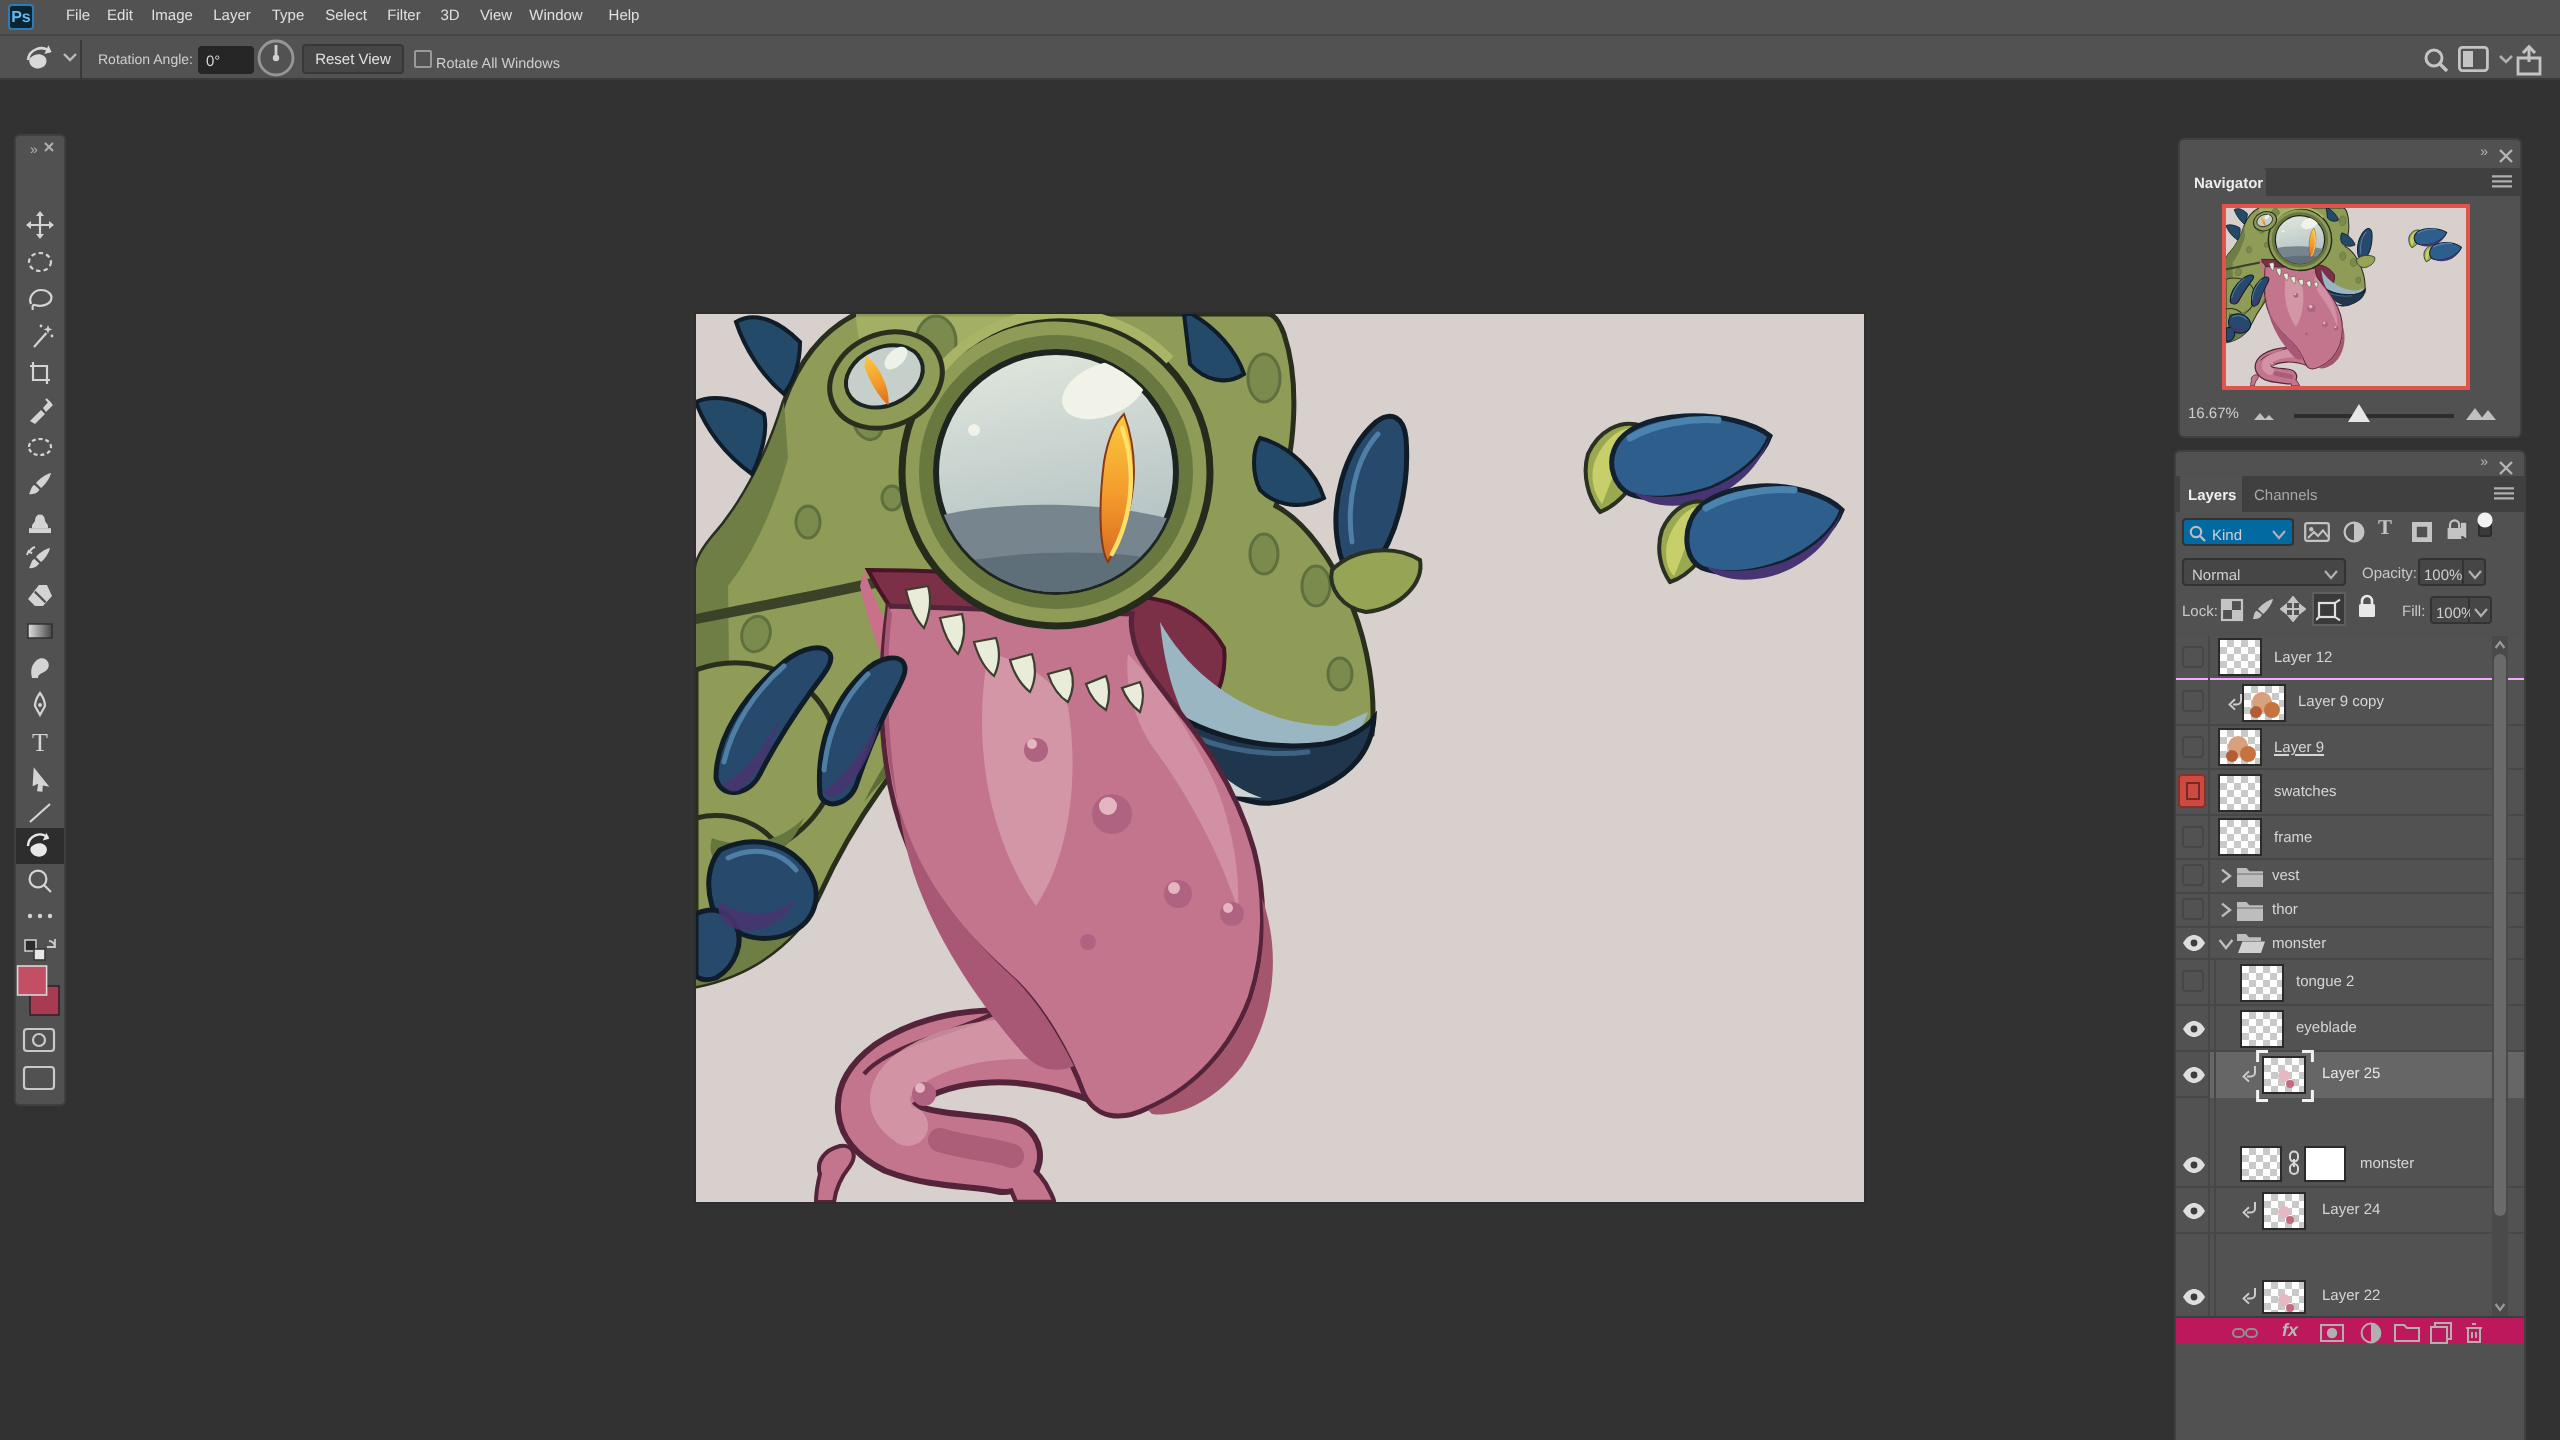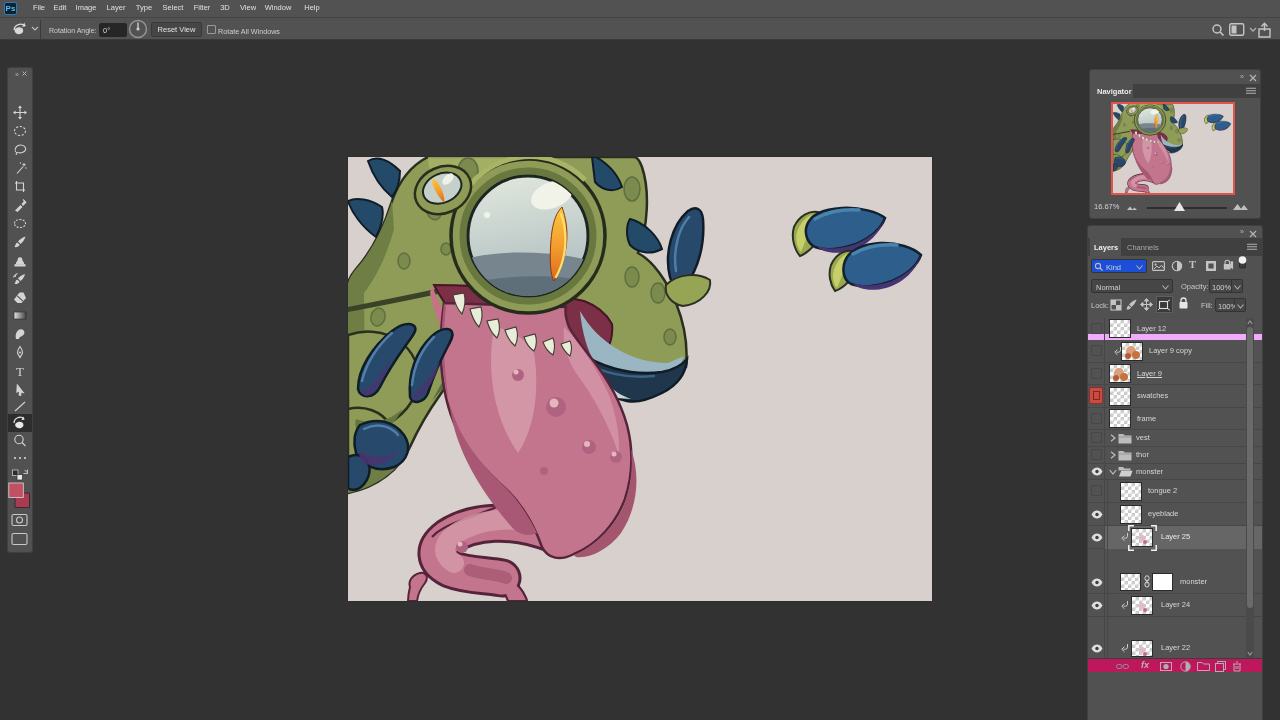--- a/index.html
+++ b/index.html
@@ -385,21 +385,21 @@
   <div style="position:absolute; left:0; top:12px; width:174px; height:18px; background:#404040;"></div>
   <div style="position:absolute; left:2px; top:12px; width:31px; height:18px; background:#525252;">
     <span style="position:absolute; left:4px; top:5px; font-size:7.5px; font-weight:bold; color:#f0f0f0;">Layers</span>
   </div>
   <span style="position:absolute; left:39px; top:17px; font-size:7.5px; color:#a8a8a8;">Channels</span>
   <svg style="position:absolute; right:5px; top:17px" width="10" height="8" viewBox="0 0 10 8">
       <path d="M0,1.2 H10 M0,3.7 H10 M0,6.2 H10" stroke="#b0b0b0" stroke-width="1.1"></path>
     </svg>
 
   
-  <div style="position:absolute; left:3px; top:33px; width:56px; height:14px; background:#1d4ed8; border:1px solid #333333; border-radius:2px;">
+  <div style="position:absolute; left:3px; top:33px; width:56px; height:14px; background:#0369a1; border:1px solid #333333; border-radius:2px;">
     <svg style="position:absolute; left:2px; top:2px" width="10" height="10" viewBox="0 0 10 10">
         <circle cx="4" cy="4" r="2.6" fill="none" stroke="#bbb" stroke-width="1.1"></circle>
         <path d="M6,6 L8.5,8.5" stroke="#bbb" stroke-width="1.2"></path>
       </svg>
     <span style="position:absolute; left:14px; top:3px; font-size:7.5px; color:#d0d0d0;">Kind</span>
     <svg style="position:absolute; right:3px; top:5px" width="7" height="5" viewBox="0 0 7 5">
         <path d="M0.5,0.5 L3.5,4 L6.5,0.5" fill="none" stroke="#b0b0b0" stroke-width="1.1"></path>
       </svg>
   </div>
   <svg style="position:absolute; left:64px; top:34px" width="13" height="12" viewBox="0 0 13 12">
@@ -469,21 +469,21 @@
   <div style="position:absolute; left:127px; top:72px; width:20px; height:14px; background:#464646; border:1px solid #333333; border-radius:2px 0 0 2px;">
     <span style="position:absolute; left:2px; top:3px; font-size:7.5px; color:#d0d0d0;">100%</span>
   </div>
   <div style="position:absolute; left:147px; top:72px; width:11px; height:14px; background:#464646; border:1px solid #333333; border-left:none; border-radius:0 2px 2px 0;">
     <svg style="position:absolute; left:2px; top:5px" width="7" height="5" viewBox="0 0 7 5">
         <path d="M0.5,0.5 L3.5,4 L6.5,0.5" fill="none" stroke="#b0b0b0" stroke-width="1.1"></path>
       </svg>
   </div>
 
   <div id="rows" style="position:absolute; left:0; top:92px; width:174px; height:340px; overflow:hidden; background:#525252;">
-      <div style="position:absolute; left:0; top:0px; width:174px; height:22px;border-bottom:6px solid #f0abfc;padding-left:11px;">
+      <div style="position:absolute; left:0; top:0px; width:174px; height:22px;border-bottom:1px solid #f0abfc;padding-left:11px;">
         <div style="position:absolute; left:3px; top:5px; width:11px; height:11px; border:1px solid #464646; border-radius:2px;"></div>
         <div style="position:absolute; left:21px; top:1px; width:22px; height:19px;background-color:#fff; background-image:linear-gradient(45deg,#c9c9c9 25%,transparent 25%,transparent 75%,#c9c9c9 75%),linear-gradient(45deg,#c9c9c9 25%,transparent 25%,transparent 75%,#c9c9c9 75%);background-size:7px 7px; background-position:0 0,3.5px 3.5px; border:1px solid #2a2a2a;"></div>
         <span style="position:absolute; left:49px; top:6px; font-size:7.5px; color:#d6d6d6;  white-space:nowrap;">Layer 12</span>
       </div>
       <div style="position:absolute; left:0; top:22px; width:174px; height:23px;border-bottom:1px solid #474747;">
         <div style="position:absolute; left:3px; top:5px; width:11px; height:11px; border:1px solid #464646; border-radius:2px;"></div>
         <svg style="position:absolute; left:26px; top:7px" width="8" height="9" viewBox="0 0 8 9">
           <path d="M6.5,0 V3.2 a2,2 0 0 1 -2,2 H2.5" fill="none" stroke="#cccccc" stroke-width="1"></path>
           <path d="M3.5,2.6 L0.8,5.2 L3.5,7.8" fill="none" stroke="#cccccc" stroke-width="1"></path>
         </svg>

